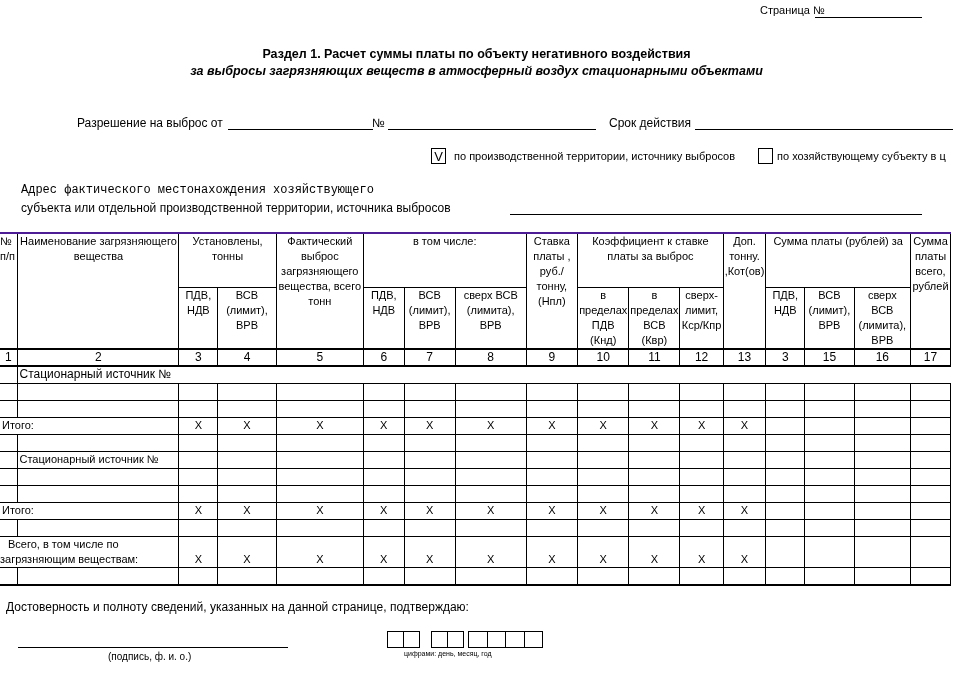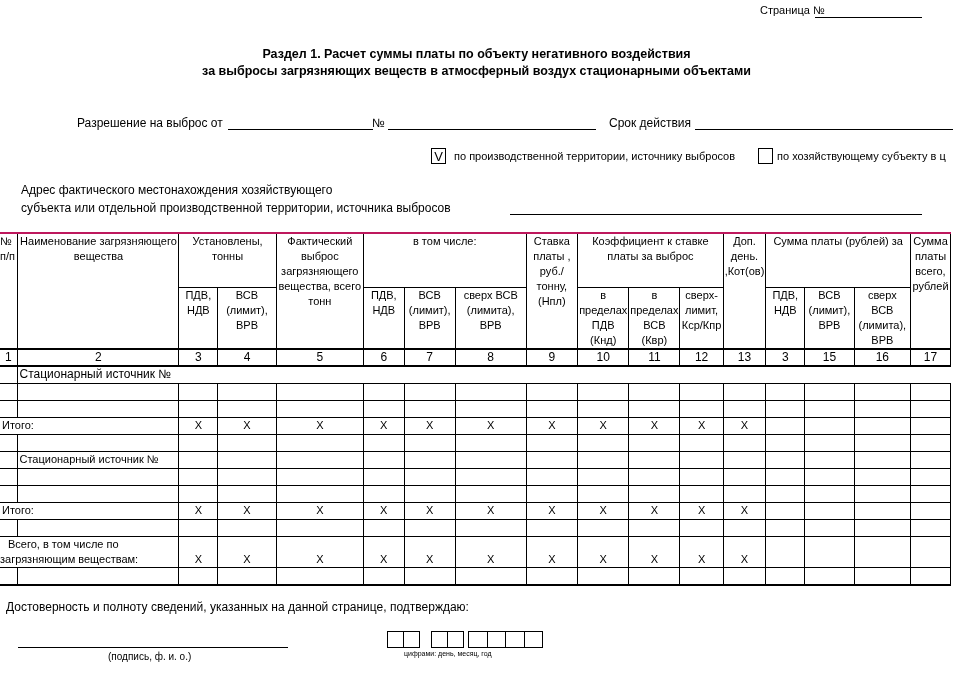--- a/index.html
+++ b/index.html
@@ -6,51 +6,51 @@
   body{width:953px;height:680px;position:relative;overflow:hidden;font-family:"Liberation Sans",sans-serif;color:#000;}
   .abs{position:absolute;text-align:right;}
   .t11{font-size:11px;}
   .t12{font-size:12px;}
   .line{position:absolute;border-bottom:1px solid #000;height:0;}
   .title{position:absolute;left:0;width:953px;text-align:center;font-weight:bold;font-size:12.5px;line-height:17px;}
   .cb{position:absolute;width:15px;height:16px;border:1px solid #000;box-sizing:border-box;font-size:13px;line-height:15px;text-align:center;}
   table.grid{position:absolute;left:-2px;top:232px;border-collapse:collapse;table-layout:fixed;font-size:11px;}
   table.grid td{border:1px solid #000;padding:0 1px;vertical-align:top;text-align:center;line-height:15px;overflow:hidden;white-space:normal;}
   table.grid tr.num td{border-top:2px solid #000;border-bottom:2px solid #000;height:15px;vertical-align:middle;font-size:12px;}
-  table.grid tr.hdr1 td{border-top:2px solid #be185d;}
+  table.grid tr.hdr1 td{border-top:2px solid #4c1d95;}
   table.grid tr.r td{height:16px;vertical-align:middle;}
   table.grid tr.tall td{height:29px;vertical-align:bottom;margin-top:19px;}
   table.grid tr.last td{border-bottom:2px solid #000;}
   table.grid td.left{text-align:left;}
   .datebox{position:absolute;top:631px;height:17px;border:1px solid #000;box-sizing:border-box;display:flex;}
   .datebox span{flex:1;border-right:1px solid #000;}
   .datebox span:last-child{border-right:none;}
 </style>
 </head>
 <body>
 
 <div class="abs t11" style="left:760px;top:4px;">Страница №</div>
 <div class="line" style="left:815px;top:17px;width:107px;"></div>
 
 <div class="title" style="top:46px;">Раздел 1. Расчет суммы платы по объекту негативного воздействия</div>
-<div class="title" style="top:63px;">за выбросы загрязняющих веществ в атмосферный воздух стационарными объектами</div>
+<div class="title" style="top:63px;font-style:italic;">за выбросы загрязняющих веществ в атмосферный воздух стационарными объектами</div>
 
 <div class="abs t12" style="left:77px;top:116px;">Разрешение на выброс от</div>
 <div class="line" style="left:228px;top:129px;width:145px;"></div>
 <div class="abs t12" style="left:372px;top:116px;">№</div>
 <div class="line" style="left:388px;top:129px;width:208px;"></div>
 <div class="abs t12" style="left:609px;top:116px;">Срок действия</div>
 <div class="line" style="left:695px;top:129px;width:258px;"></div>
 
 <div class="cb" style="left:431px;top:148px;">V</div>
 <div class="abs t11" style="left:454px;top:150px;">по производственной территории, источнику выбросов</div>
 <div class="cb" style="left:758px;top:148px;"></div>
 <div class="abs t11" style="left:777px;top:150px;white-space:nowrap;">по хозяйствующему субъекту в ц</div>
 
-<div class="abs t12" style="left:21px;top:183px;">Адрес фактического местонахождения хозяйствующего</div>
+<div class="abs t12" style="left:21px;top:183px;font-family:Liberation Mono, monospace;">Адрес фактического местонахождения хозяйствующего</div>
 <div class="abs t12" style="left:21px;top:201px;">субъекта или отдельной производственной территории, источника выбросов</div>
 <div class="line" style="left:510px;top:214px;width:412px;"></div>
 
 <table class="grid">
   <colgroup>
     <col style="width:20px">
       <col style="width:170px">
       <col style="width:40px">
       <col style="width:60px">
     <col style="width:88px">
@@ -69,21 +69,21 @@
   </colgroup>
   <tbody>
       <tr class="hdr1" style="height:54px;">
     <td rowspan="2" class="left">№ п/п</td>
     <td rowspan="2">Наименование загрязняющего вещества</td>
     <td colspan="2">Установлены, тонны</td>
     <td rowspan="2">Фактический выброс загрязняющего вещества, всего тонн</td>
     <td colspan="3">в том числе:</td>
     <td rowspan="2">Ставка платы , руб./тонну, (Нпл)</td>
     <td colspan="3">Коэффициент к ставке платы за выброс</td>
-    <td rowspan="2">Доп. день. ,Кот(ов)</td>
+    <td rowspan="2">Доп. тонну. ,Кот(ов)</td>
     <td colspan="3">Сумма платы (рублей) за</td>
     <td rowspan="2">Сумма платы всего, рублей</td>
   </tr>
   <tr style="height:58px;">
     <td>ПДВ, НДВ</td>
     <td>ВСВ (лимит), ВРВ</td>
     <td>ПДВ, НДВ</td>
     <td>ВСВ (лимит), ВРВ</td>
     <td>сверх ВСВ (лимита), ВРВ</td>
     <td>в пределах ПДВ (Кнд)</td>

